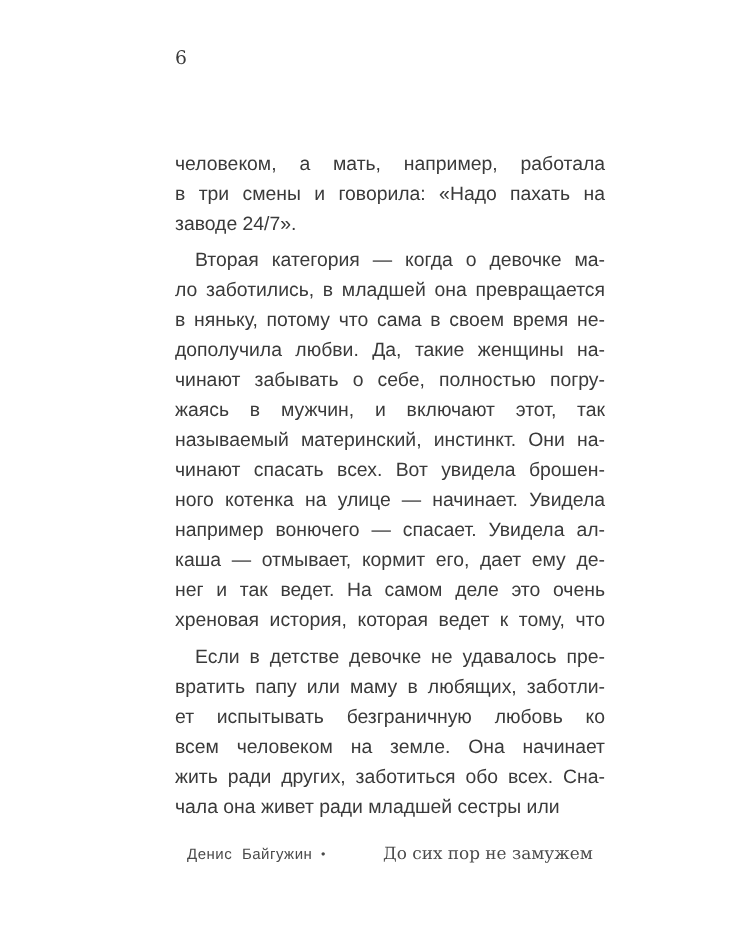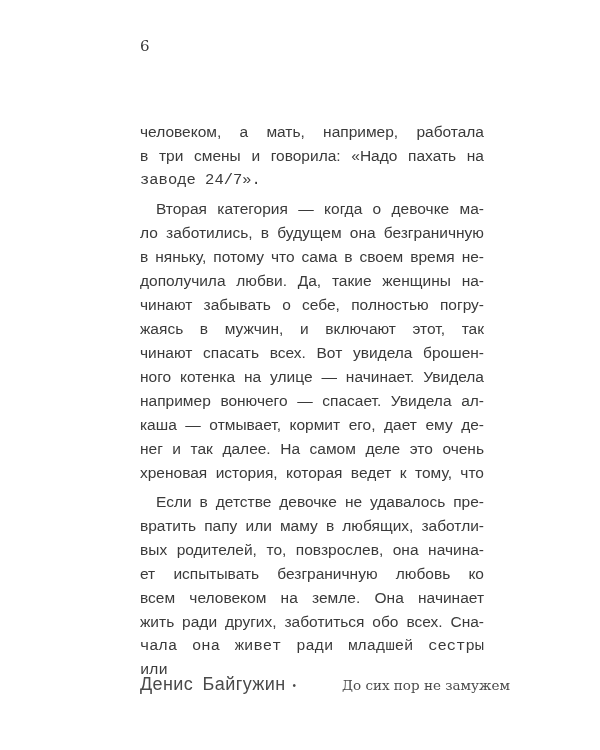--- a/index.html
+++ b/index.html
@@ -42,41 +42,40 @@
   }
   .line{
     line-height:24px;
     text-align:justify;
     text-align-last:justify;
     -moz-text-align-last:justify;
     white-space:normal;
   }
   .line.last{
     text-align-last:left;
-    font-family:Liberation Mono, monospace;
     -moz-text-align-last:left;
   }
   .line.indent{
     text-indent:16px;
   }
   .line b{
     font-weight:normal;
   }
   .footer{
     position:absolute;
     left:140px;
     top:674px;
     width:344px;
     text-align:center;
     color:var(--footer-color);
     white-space:nowrap;
   }
   .footer-author{
     font-family:"Liberation Sans", sans-serif;
-    font-size:18px;
+    font-size:12px;
     letter-spacing:0.4px;
     word-spacing:4px;
   }
   .footer-sep{
     display:inline-block;
     font-size:10px;
     margin:0 7px;
     vertical-align:1px;
   }
   .footer-title{
@@ -92,36 +91,36 @@
   <div class="page-number">6</div>
 
   <div class="body-text" id="body-text">
       <div class="para">
         <div class="line">человеком, а мать, например, работала</div>
         <div class="line">в три смены и говорила: «Надо пахать на</div>
         <div class="line last">заводе 24/7».</div>
       </div>
       <div class="para">
         <div class="line indent"><b>Вторая категория</b> — когда о девочке ма-</div>
-        <div class="line">ло заботились, в будущем она безграничную</div>
+        <div class="line">ло заботились, в младшей она превращается</div>
         <div class="line">в няньку, потому что сама в своем время не-</div>
         <div class="line">дополучила любви. Да, такие женщины на-</div>
         <div class="line">чинают забывать о себе, полностью погру-</div>
         <div class="line">жаясь в мужчин, и включают этот, так</div>
+        <div class="line">называемый материнский, инстинкт. Они на-</div>
         <div class="line">чинают спасать всех. Вот увидела брошен-</div>
         <div class="line">ного котенка на улице — начинает. Увидела</div>
         <div class="line">например вонючего — спасает. Увидела ал-</div>
         <div class="line">каша — отмывает, кормит его, дает ему де-</div>
-        <div class="line">нег и так далее. На самом деле это очень</div>
+        <div class="line">нег и так ведет. На самом деле это очень</div>
         <div class="line">хреновая история, которая ведет к тому, что</div>
       </div>
       <div class="para">
         <div class="line indent">Если в детстве девочке не удавалось пре-</div>
         <div class="line">вратить папу или маму в любящих, заботли-</div>
-        <div class="line">вых родителей, то, повзрослев, она начина-</div>
         <div class="line">ет испытывать безграничную любовь ко</div>
         <div class="line">всем человеком на земле. Она начинает</div>
         <div class="line">жить ради других, заботиться обо всех. Сна-</div>
         <div class="line last">чала она живет ради младшей сестры или</div>
       </div>
     </div>
 
   <div class="footer">
     <span class="footer-author">Денис Байгужин</span><span class="footer-sep">•</span><span class="footer-title">До сих пор не замужем</span>
   </div>

